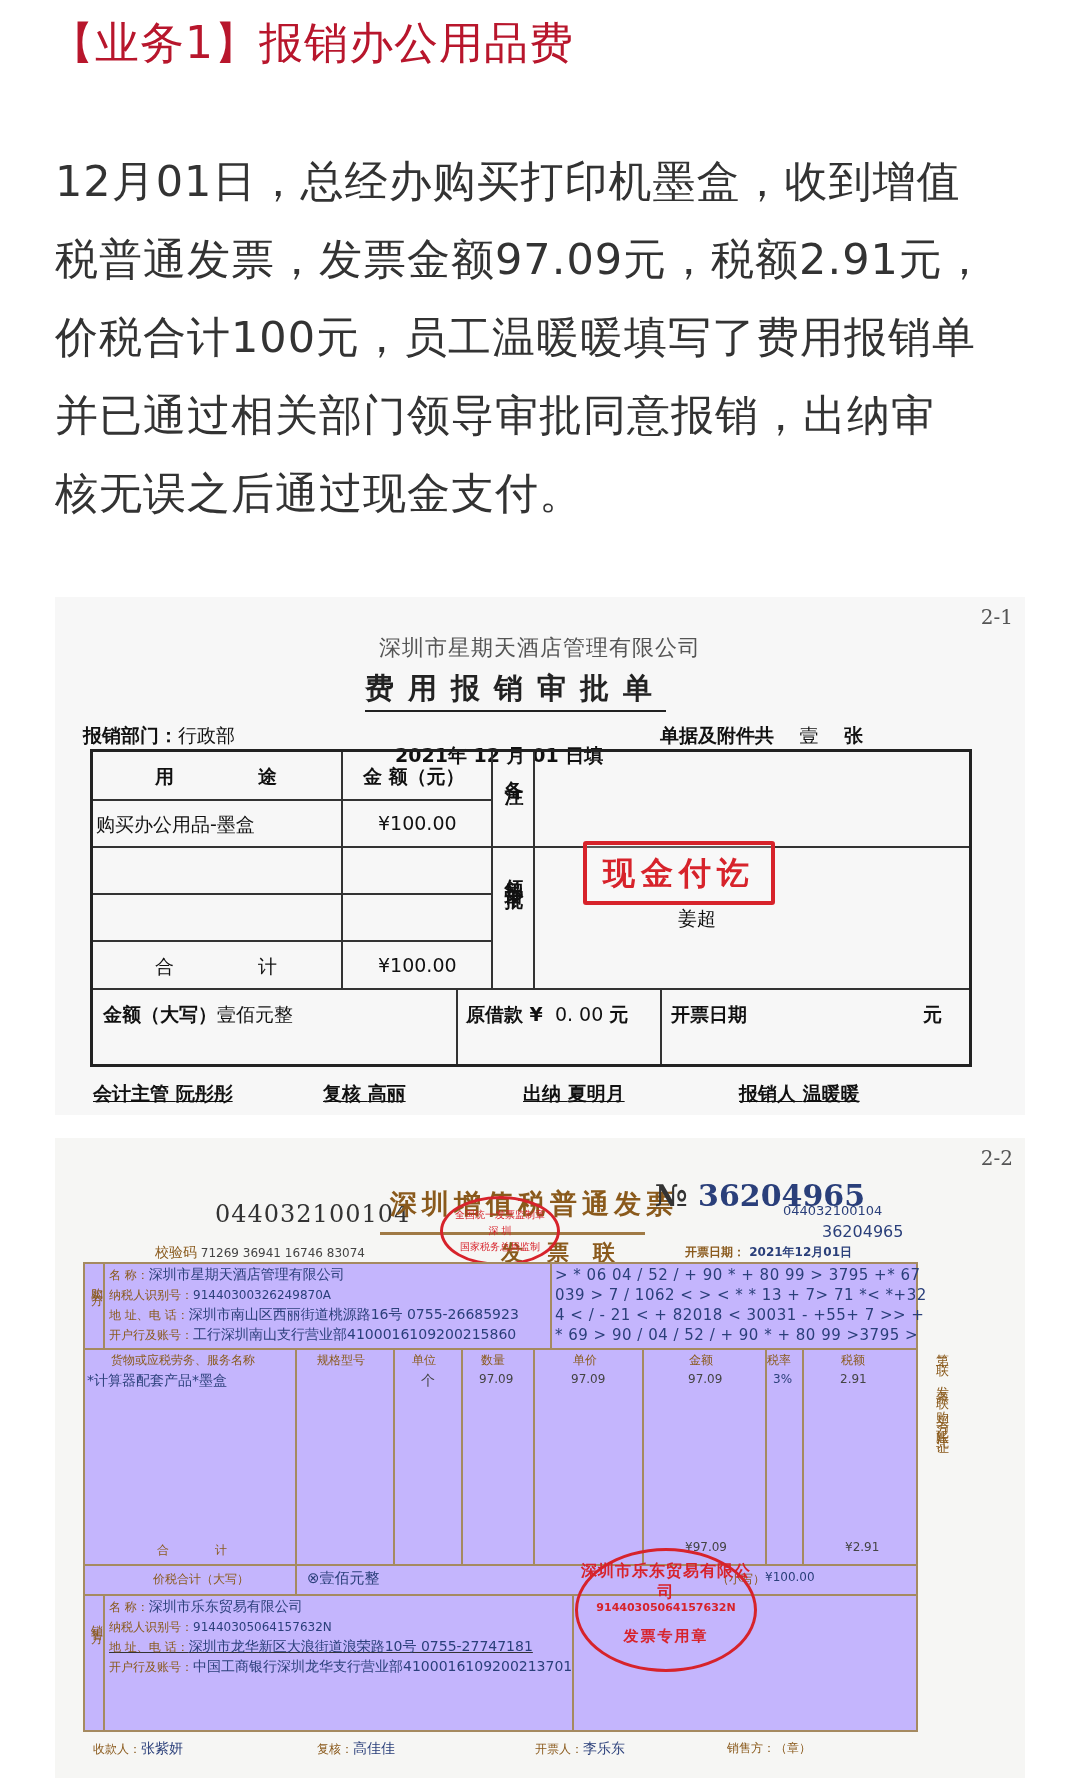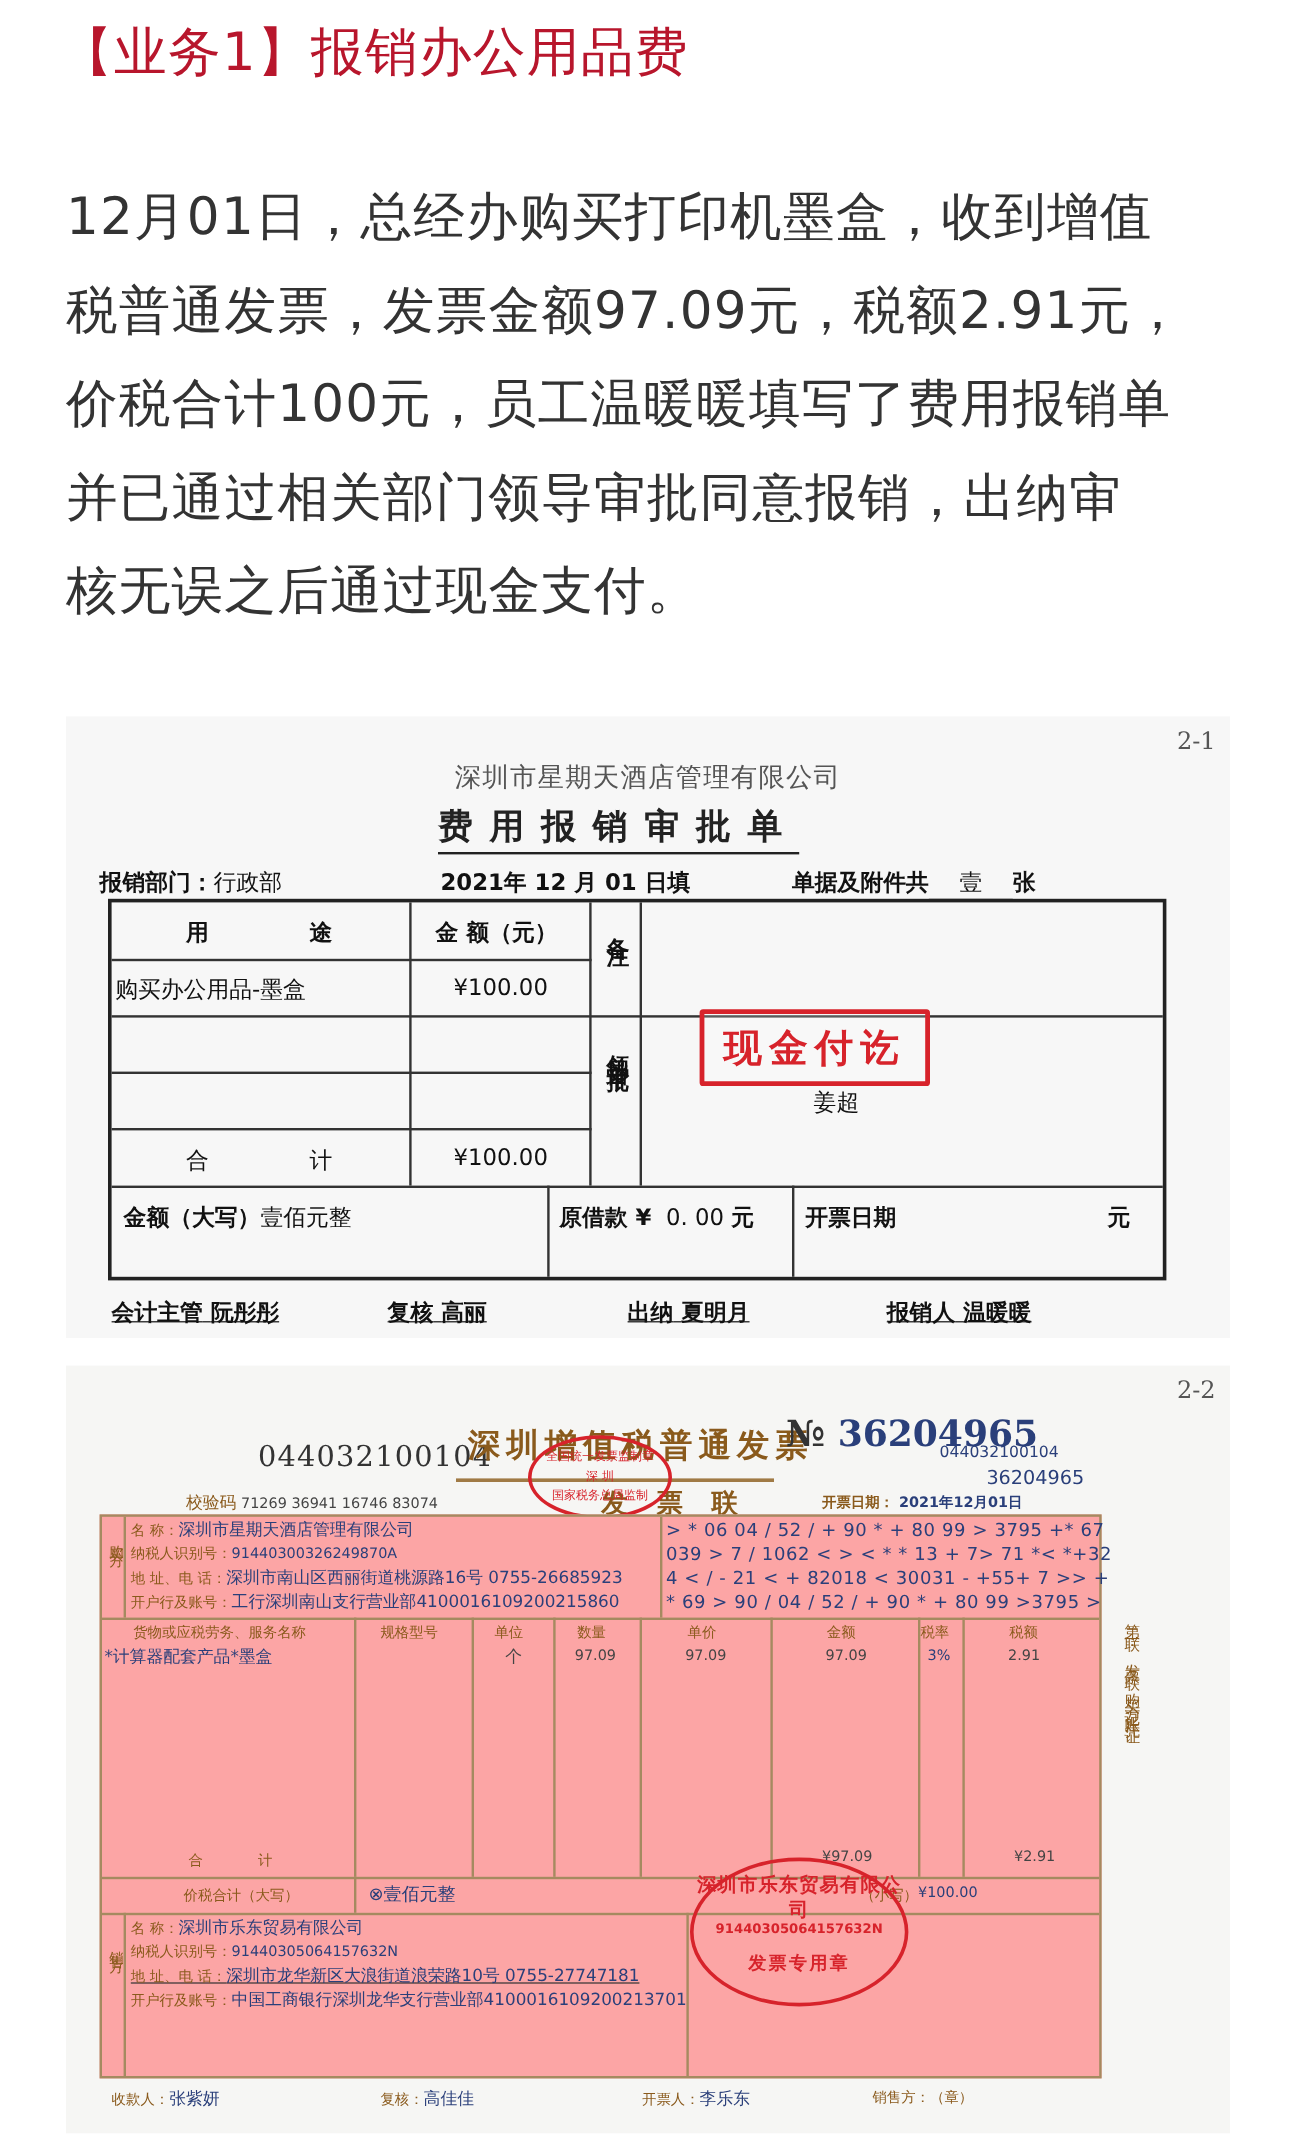--- a/index.html
+++ b/index.html
@@ -31,21 +31,21 @@
   .f2-code { left:160px; top:62px; font-family:"DejaVu Serif",serif; font-size:24px; color:#333; letter-spacing:1px; }
   .f2-title { left:335px; top:48px; font-family:"DejaVu Serif",serif; font-size:27px; font-weight:bold; color:#8a5a1c; letter-spacing:5px; white-space:nowrap; }
   .f2-title-line { left:325px; top:94px; width:265px; height:3px; background:#a07a45; }
   .f2-sub { left:410px; top:100px; font-family:"DejaVu Serif",serif; font-size:22px; font-weight:bold; color:#8a5a1c; letter-spacing:24px;margin-left:36px; }
   .tax-seal { left:385px; top:58px; width:120px; height:70px; border:3px solid #d7232b; border-radius:50%; color:#d7232b; font-size:10px; text-align:center; box-sizing:border-box; padding-top:8px; line-height:16px; }
   .f2-no { left:600px; top:40px; font-family:"DejaVu Serif",serif; font-size:30px; font-weight:bold; color:#2a3f7a; white-space:nowrap; }
   .f2-no .no-sign { color:#333; }
   .f2-small { font-size:14px; color:#2a3f7a; white-space:nowrap; }
   .f2-label { color:#8a5a1c; font-family:"DejaVu Serif",serif; }
   .f2-val { color:#2a3f7a; }
-  .f2-box { left:28px; top:124px; width:835px; height:470px; border:2px solid #a58a60; box-sizing:border-box; background:#fca5a5; }
+  .f2-box { left:28px; top:124px; width:835px; height:470px; border:2px solid #a58a60; box-sizing:border-box; background:#c4b5fd; }
   .bl-h { position:absolute; height:1.5px; background:#a58a60; }
   .bl-v { position:absolute; width:1.5px; background:#a58a60; }
   .c { position:absolute; font-size:14px; white-space:nowrap; }
   .cipher { position:absolute; left:470px; font-size:15px; color:#2a3f7a; white-space:nowrap; letter-spacing:0.5px; }
   .side-label { left:878px; top:205px; writing-mode:vertical-rl; font-size:13px; color:#8a5a1c; letter-spacing:5px; font-family:"DejaVu Serif",serif; }
   .seller-seal { left:520px; top:410px; width:182px; height:124px; border:3px solid #d7232b; border-radius:50%; box-sizing:border-box; color:#d7232b; text-align:center; }
   .seller-seal .arc { position:absolute; top:10px; left:0; width:100%; font-size:16px; font-weight:bold; letter-spacing:1px; }
   .seller-seal .num { position:absolute; top:50px; left:0; width:100%; font-size:11px; font-weight:bold; }
   .seller-seal .lbl { position:absolute; top:76px; left:0; width:100%; font-size:15px; font-weight:bold; letter-spacing:2px; }
   .f2-foot { top:602px; font-size:14px; white-space:nowrap; }
@@ -63,21 +63,21 @@
 </div>
 
 <div class="abs form1">
   <div class="abs f1-corner">2-1</div>
   <div class="abs f1-company">深圳市星期天酒店管理有限公司</div>
   <div class="abs f1-title">费用报销审批单</div>
 
   <div class="abs f1-meta" style="left:28px;">
     <span>报销部门：</span><span class="light">行政部</span>
   </div>
-  <div class="abs f1-meta" style="left:312px;">2021年 12 月 01 日填</div>
+  <div class="abs f1-meta" style="left:340px;margin-top:20px;">2021年 12 月 01 日填</div>
   <div class="abs f1-meta" style="left:605px;">
     <span>单据及附件共</span><span class="light" style="display:inline-block;width:70px;text-align:center;border-bottom:1.5px solid #222;">壹</span><span>张</span>
   </div>
 
   <div class="abs f1-table">
 
     <div class="f1-line-h" style="left:0;top:47px;width:400px;"></div>
     <div class="f1-line-h" style="left:0;top:94px;width:876px;"></div>
     <div class="f1-line-h" style="left:0;top:141px;width:400px;"></div>
     <div class="f1-line-h" style="left:0;top:188px;width:400px;"></div>

